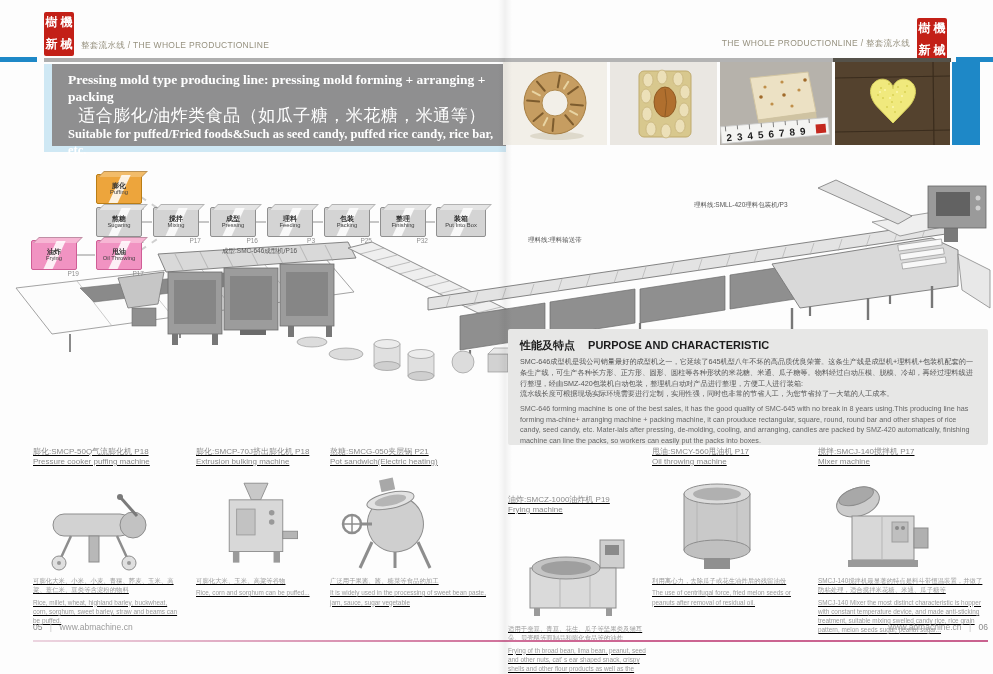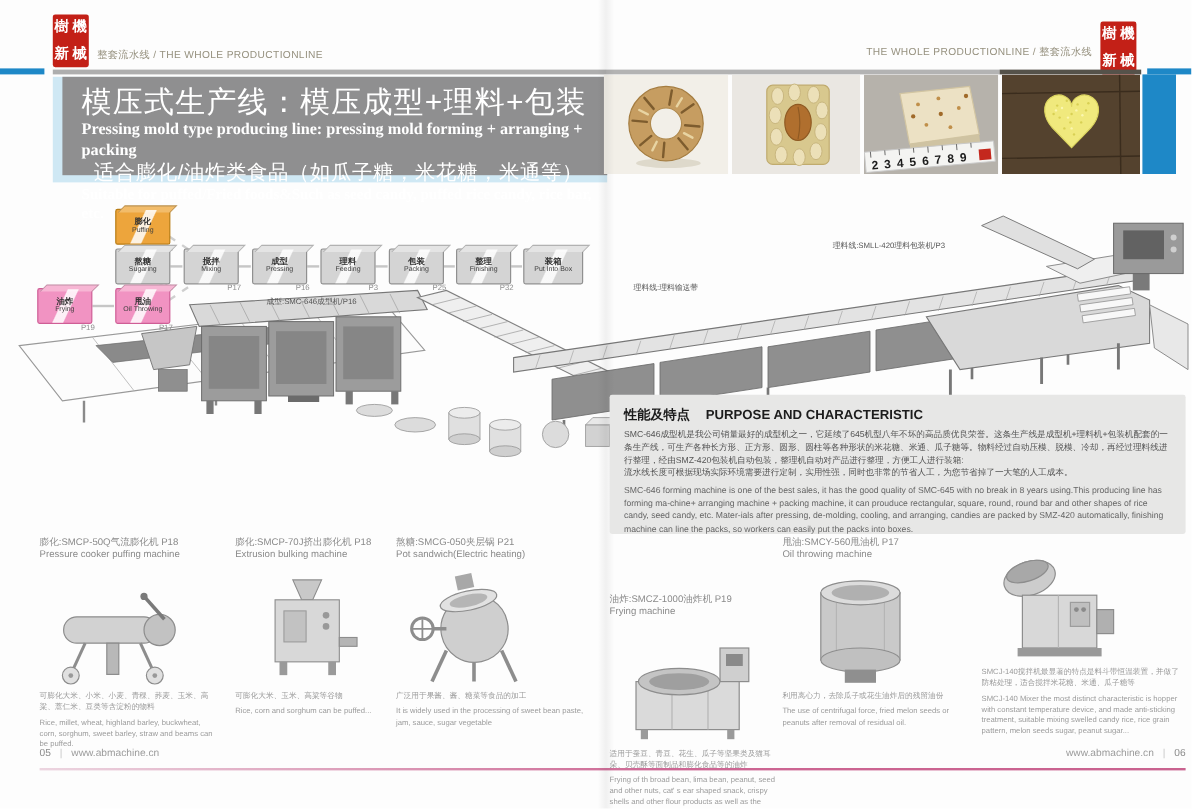--- a/index.html
+++ b/index.html
@@ -46,21 +46,21 @@
 
   
   .purpose{position:absolute;left:508px;top:329px;width:480px;height:116px;background:#e7e7e6;
            box-sizing:border-box;padding:9px 12px;z-index:5;border-radius:2px;}
   .p-title{font-size:11px;font-weight:bold;color:#1c1c1c;margin-bottom:4px;}
   .p-title .en{margin-left:10px;}
   .p-zh{font-size:7.2px;color:#555;line-height:1.5;}
   .p-en{font-size:7.2px;color:#666;line-height:1.45;margin-top:4px;}
 
   
-  .mcol{position:absolute;top:447px;}
+  .mcol{position:absolute;top:447px;text-decoration:underline;}
   .mcap{font-size:8px;color:#8a8a8a;line-height:1.25;white-space:nowrap;}
   .mphoto{height:100px;margin-top:5px;display:flex;align-items:center;justify-content:flex-start;}
   .mdesc{font-size:6.4px;color:#9b9b9b;line-height:1.45;margin-top:4px;}
   .mdesc .en{display:block;margin-top:3px;}
 
   
   .foot-line{position:absolute;left:33px;top:640px;width:955px;height:2px;
              background:linear-gradient(90deg,#ecd5e0,#cd6693 55%,#c9628f);}
   .foot{position:absolute;top:622px;font-size:8.5px;color:#9b9b9b;}
   .foot .pg{color:#8a8a8a;}
@@ -98,21 +98,20 @@
     <span>械</span>
   </div>
   <div class="rule" style="left:0;top:57px;width:37px;background:#1e88c7;"></div>
   <div class="rule" style="left:44px;top:58px;width:461px;height:4px;background:#aeaeae;"></div>
   <div class="rule" style="left:505px;top:58px;width:328px;height:4px;background:#b3b3b3;"></div>
   <div class="rule" style="left:833px;top:58px;width:118px;height:4px;background:#55524a;"></div>
   <div class="rule" style="left:956px;top:57px;width:37px;background:#1e88c7;"></div>
 
   <div class="title-wrap">
     <div class="title-box">
-      <div class="t-zh1">模压式生产线：模压成型+理料+包装</div>
       <div class="t-en1">Pressing mold type producing line: pressing mold forming + arranging + packing</div>
       <div class="t-zh2">适合膨化/油炸类食品（如瓜子糖，米花糖，米通等）</div>
       <div class="t-en2">Suitable for puffed/Fried foods&amp;Such as seed candy, puffed rice candy, rice bar, etc.</div>
     </div>
   </div>
 
   <div class="photo" style="left:503px;width:104px;">
     <svg width="104" height="83" viewBox="0 0 104 83">
       <rect width="104" height="83" fill="#f2efe8"></rect>
       <ellipse cx="54" cy="74" rx="27" ry="4" fill="#ded9cb"></ellipse>
@@ -562,20 +561,24 @@
         <ellipse cx="65" cy="78" rx="33" ry="10" fill="#c0c0c0" stroke="#8d8d8d"></ellipse>
         <ellipse cx="65" cy="22" rx="33" ry="10" fill="#dcdcdc" stroke="#8d8d8d"></ellipse>
         <ellipse cx="65" cy="22" rx="24" ry="6.5" fill="#b0b0b0"></ellipse>
         <rect x="52" y="86" width="26" height="11" fill="#8f8f8f"></rect>
       </svg>
     </div>
     <div class="mdesc"><span>利用离心力，去除瓜子或花生油炸后的残留油份</span><span class="en">The use of centrifugal force, fried melon seeds or peanuts after removal of residual oil.</span></div>
   </div>
 
   <div class="mcol" style="left:818px;width:170px;">
+    <div class="mcap">
+        <div>搅拌:SMCJ-140搅拌机 P17</div>
+        <div>Mixer machine</div>
+      </div>
     <div class="mphoto">
       <svg width="130" height="100" viewBox="0 0 130 100">
         <g transform="rotate(-18 40 30)">
           <ellipse cx="40" cy="30" rx="22" ry="14" fill="#cccccc" stroke="#8d8d8d"></ellipse>
           <ellipse cx="40" cy="24" rx="18" ry="8" fill="#a8a8a8" stroke="#8d8d8d"></ellipse>
         </g>
         <rect x="34" y="44" width="62" height="44" fill="#d8d8d8" stroke="#8d8d8d"></rect>
         <line x1="64" y1="44" x2="64" y2="88" stroke="#b5b5b5"></line>
         <rect x="74" y="50" width="16" height="20" fill="#bfbfbf" stroke="#9d9d9d"></rect>
         <circle cx="79" cy="56" r="2" fill="#8a8a8a"></circle>

